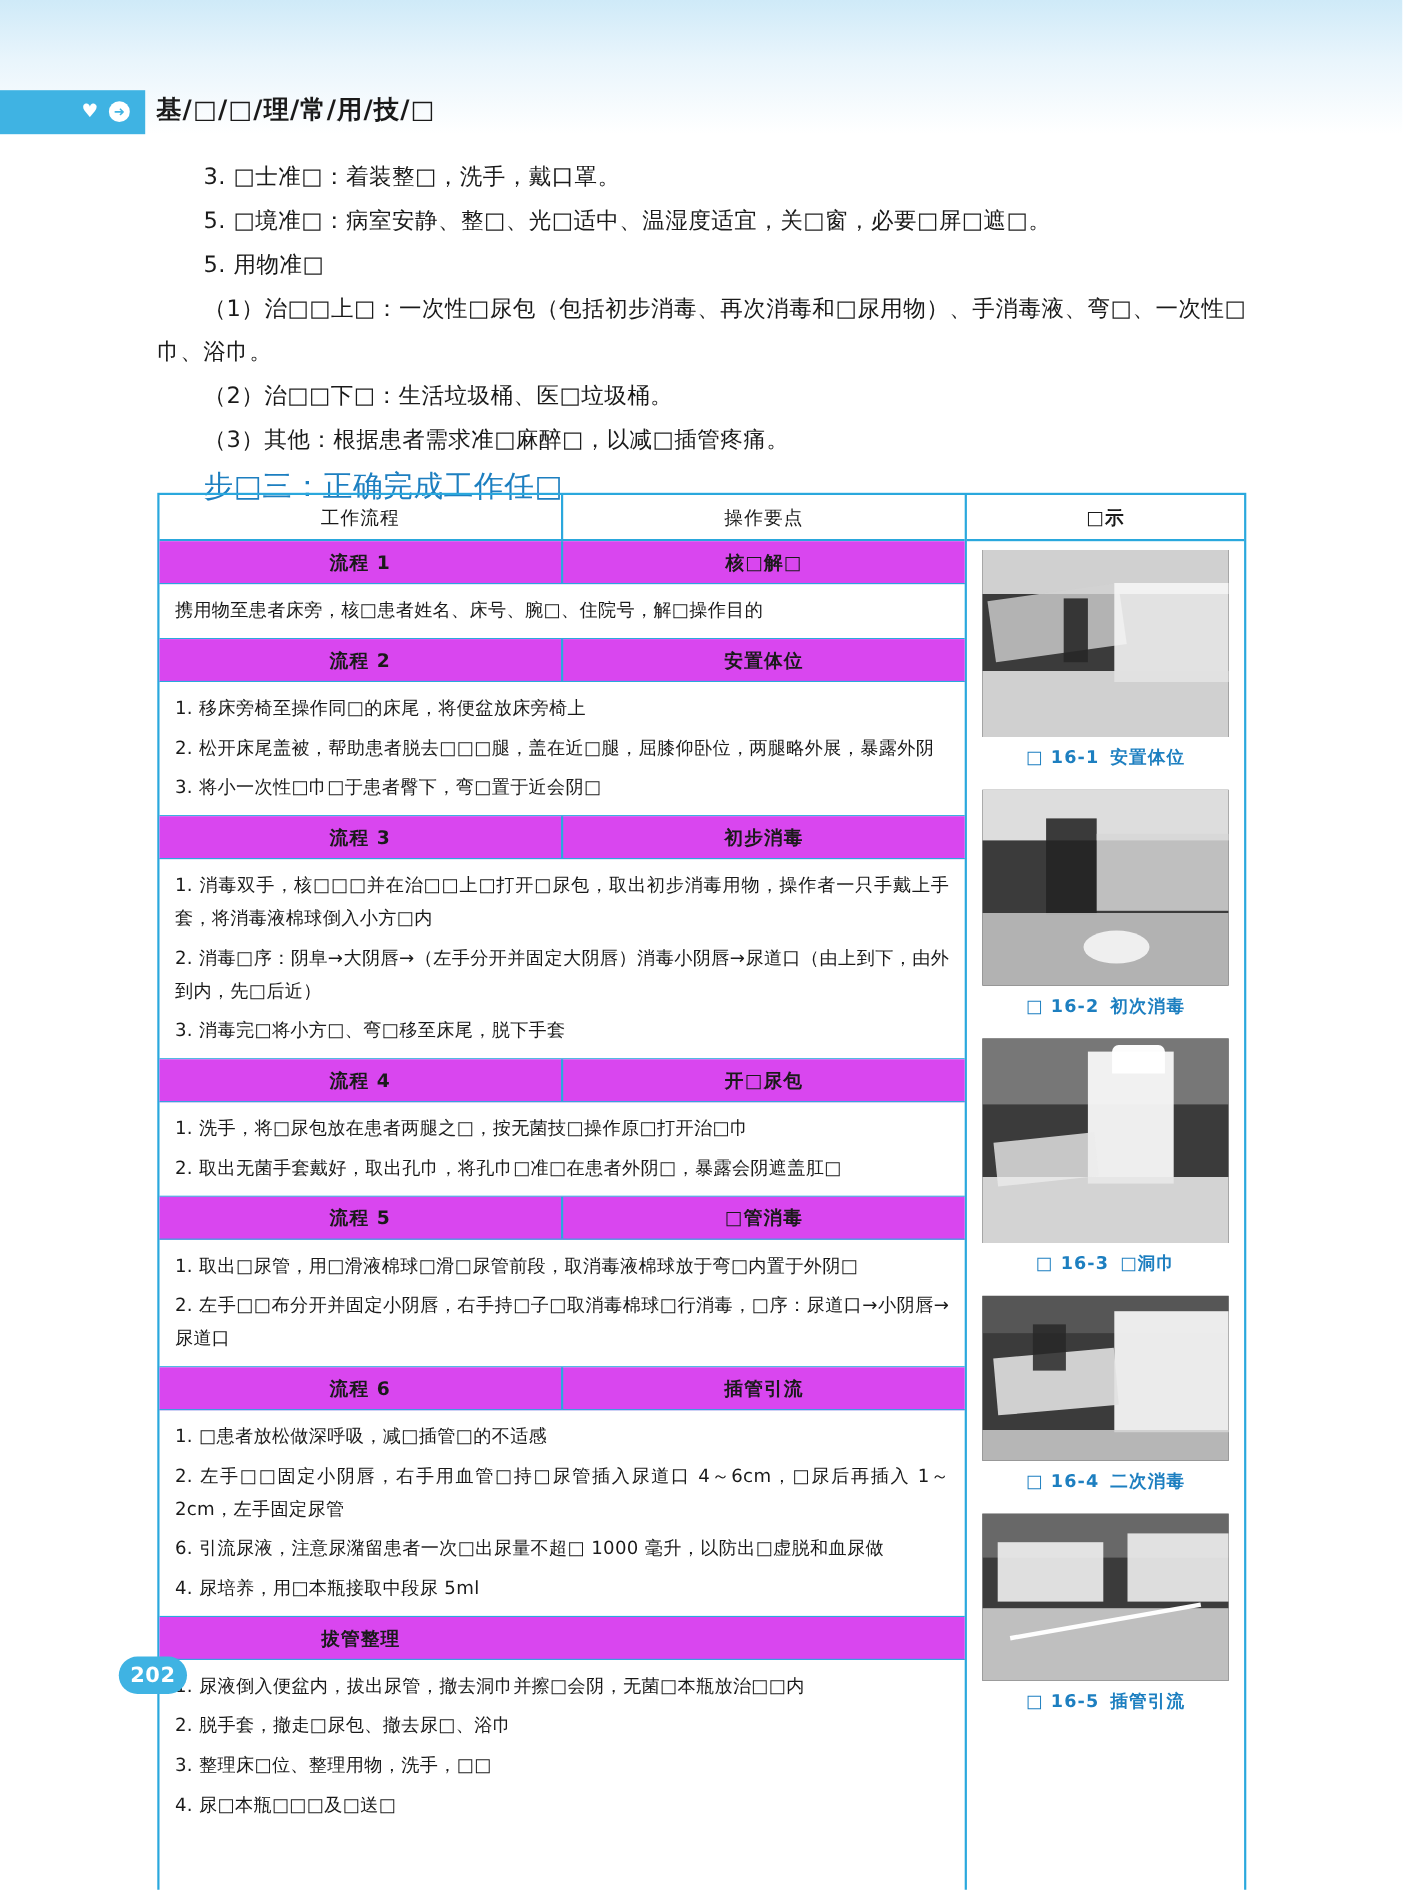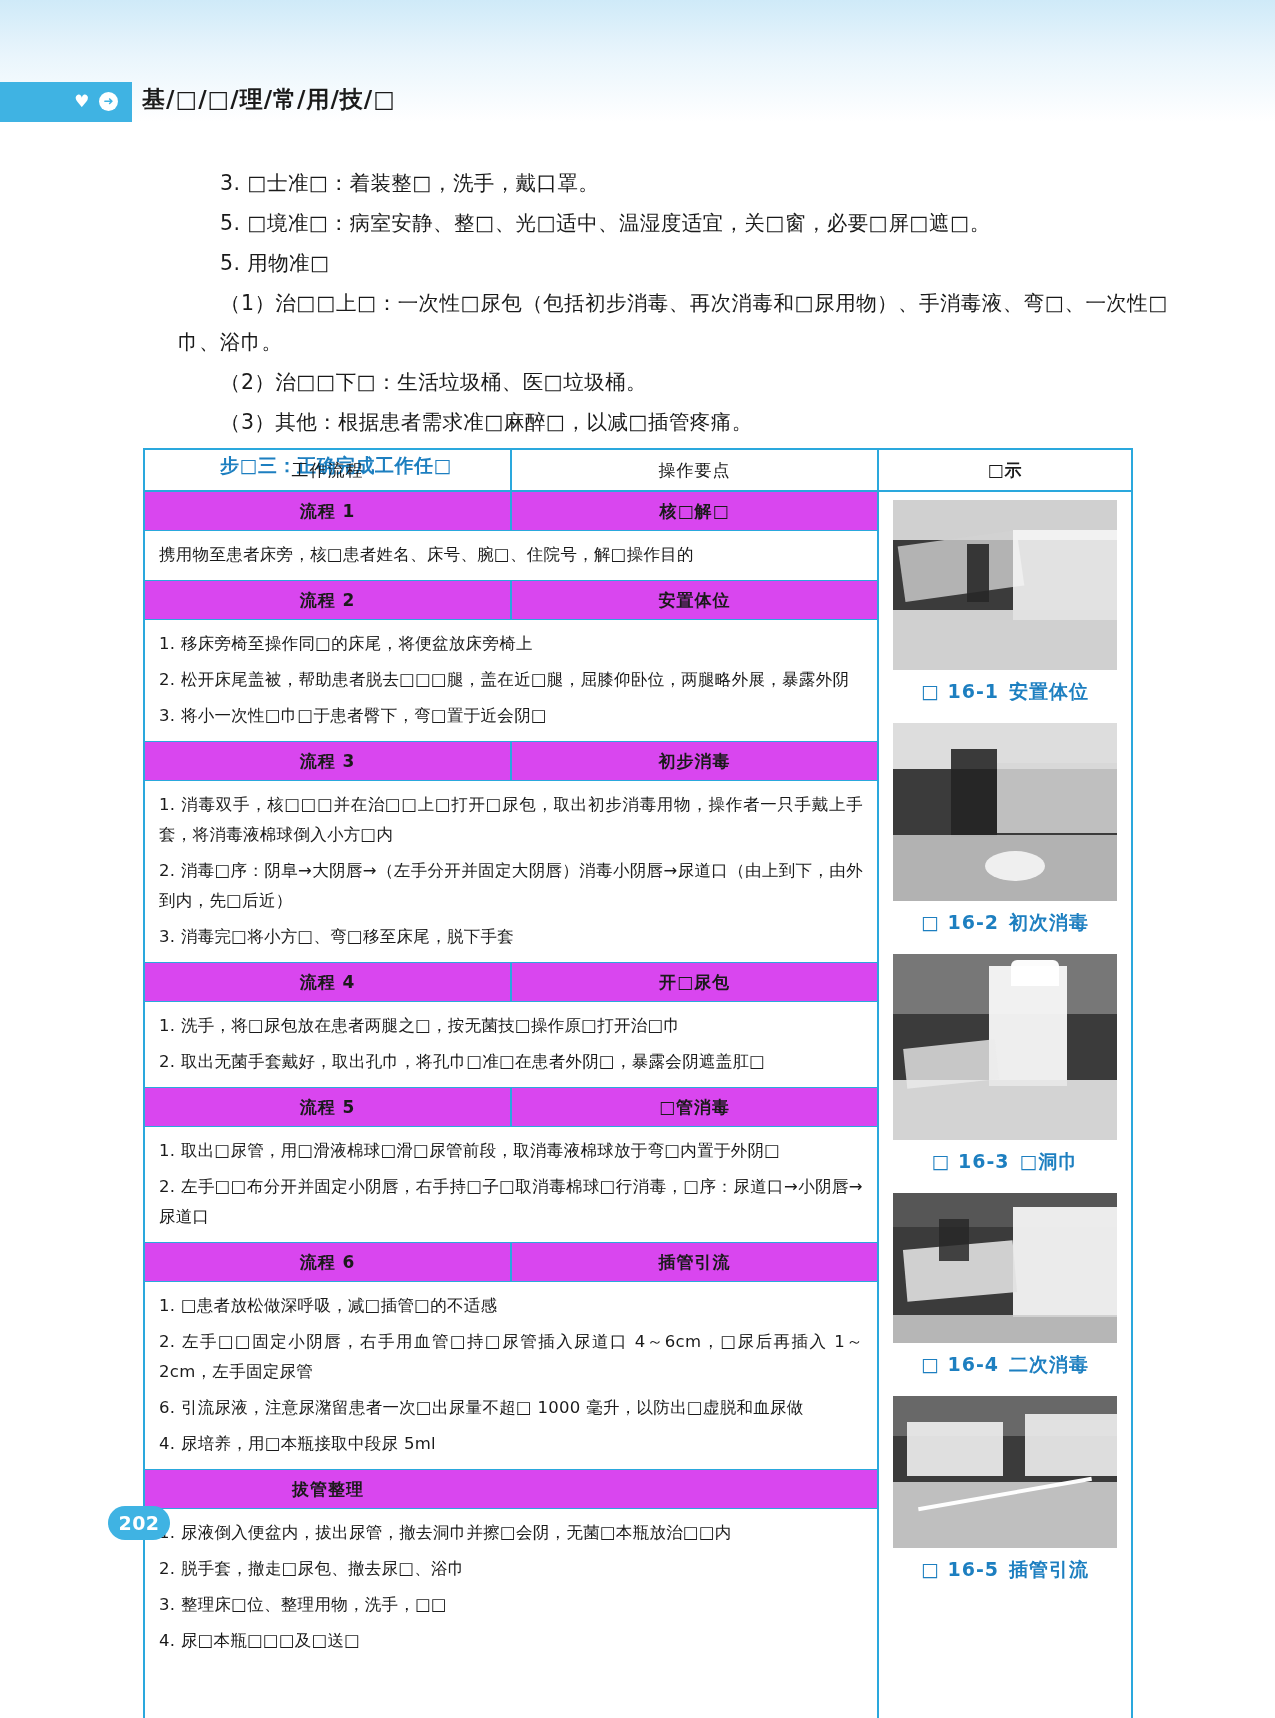--- a/index.html
+++ b/index.html
@@ -55,36 +55,35 @@
     font-weight: bold;
     letter-spacing: 1px;
     color: #1a1a1a;
     white-space: nowrap;
     font-family: "DejaVu Sans", "Liberation Sans", sans-serif;
   }
 
   
   .content {
     position: absolute;
-    left: 143px; top: 164px;
+    left: 143px; top: 141px;
     width: 990px;
-    margin-left: 35px;
   }
   .para {
     font-size: 20.5px;
     line-height: 39px;
     letter-spacing: 0.4px;
     margin: 0 0 1px 0;
     text-align: justify;
   }
   .para.indent2 { text-indent: 42px; }
   .para.indent-num { padding-left: 42px; text-indent: 0; }
   .step-heading {
-    font-size: 19px;
-    font-weight: bold;
+    font-size: 27px;
+    font-weight: normal;
     color: #1d7fc0;
     line-height: 39px;
     padding-left: 42px;
     margin: 4px 0 6px 0;
     letter-spacing: 0.5px;
   }
 
   
   .tbl-wrap {
     position: absolute;
@@ -164,21 +163,21 @@
     width: 224px;
     height: 120px;
     margin: 8px auto 0 auto;
     background: #3b3b3b;
     position: relative;
     overflow: hidden;
   }
   .fig .ph.tall { height: 170px; }
   .fig .ph.xtall { height: 178px; }
   .fig .cap {
-    font-size: 19px;
+    font-size: 16px;
     font-weight: bold;
     color: #1d7fc0;
     padding: 9px 0 10px 0;
     letter-spacing: 1px;
   }
   .fig .cap .num { margin-right: 10px; }
 
   
   .ph .l1, .ph .l2, .ph .l3, .ph .l4, .ph .l5 {
     position: absolute;

